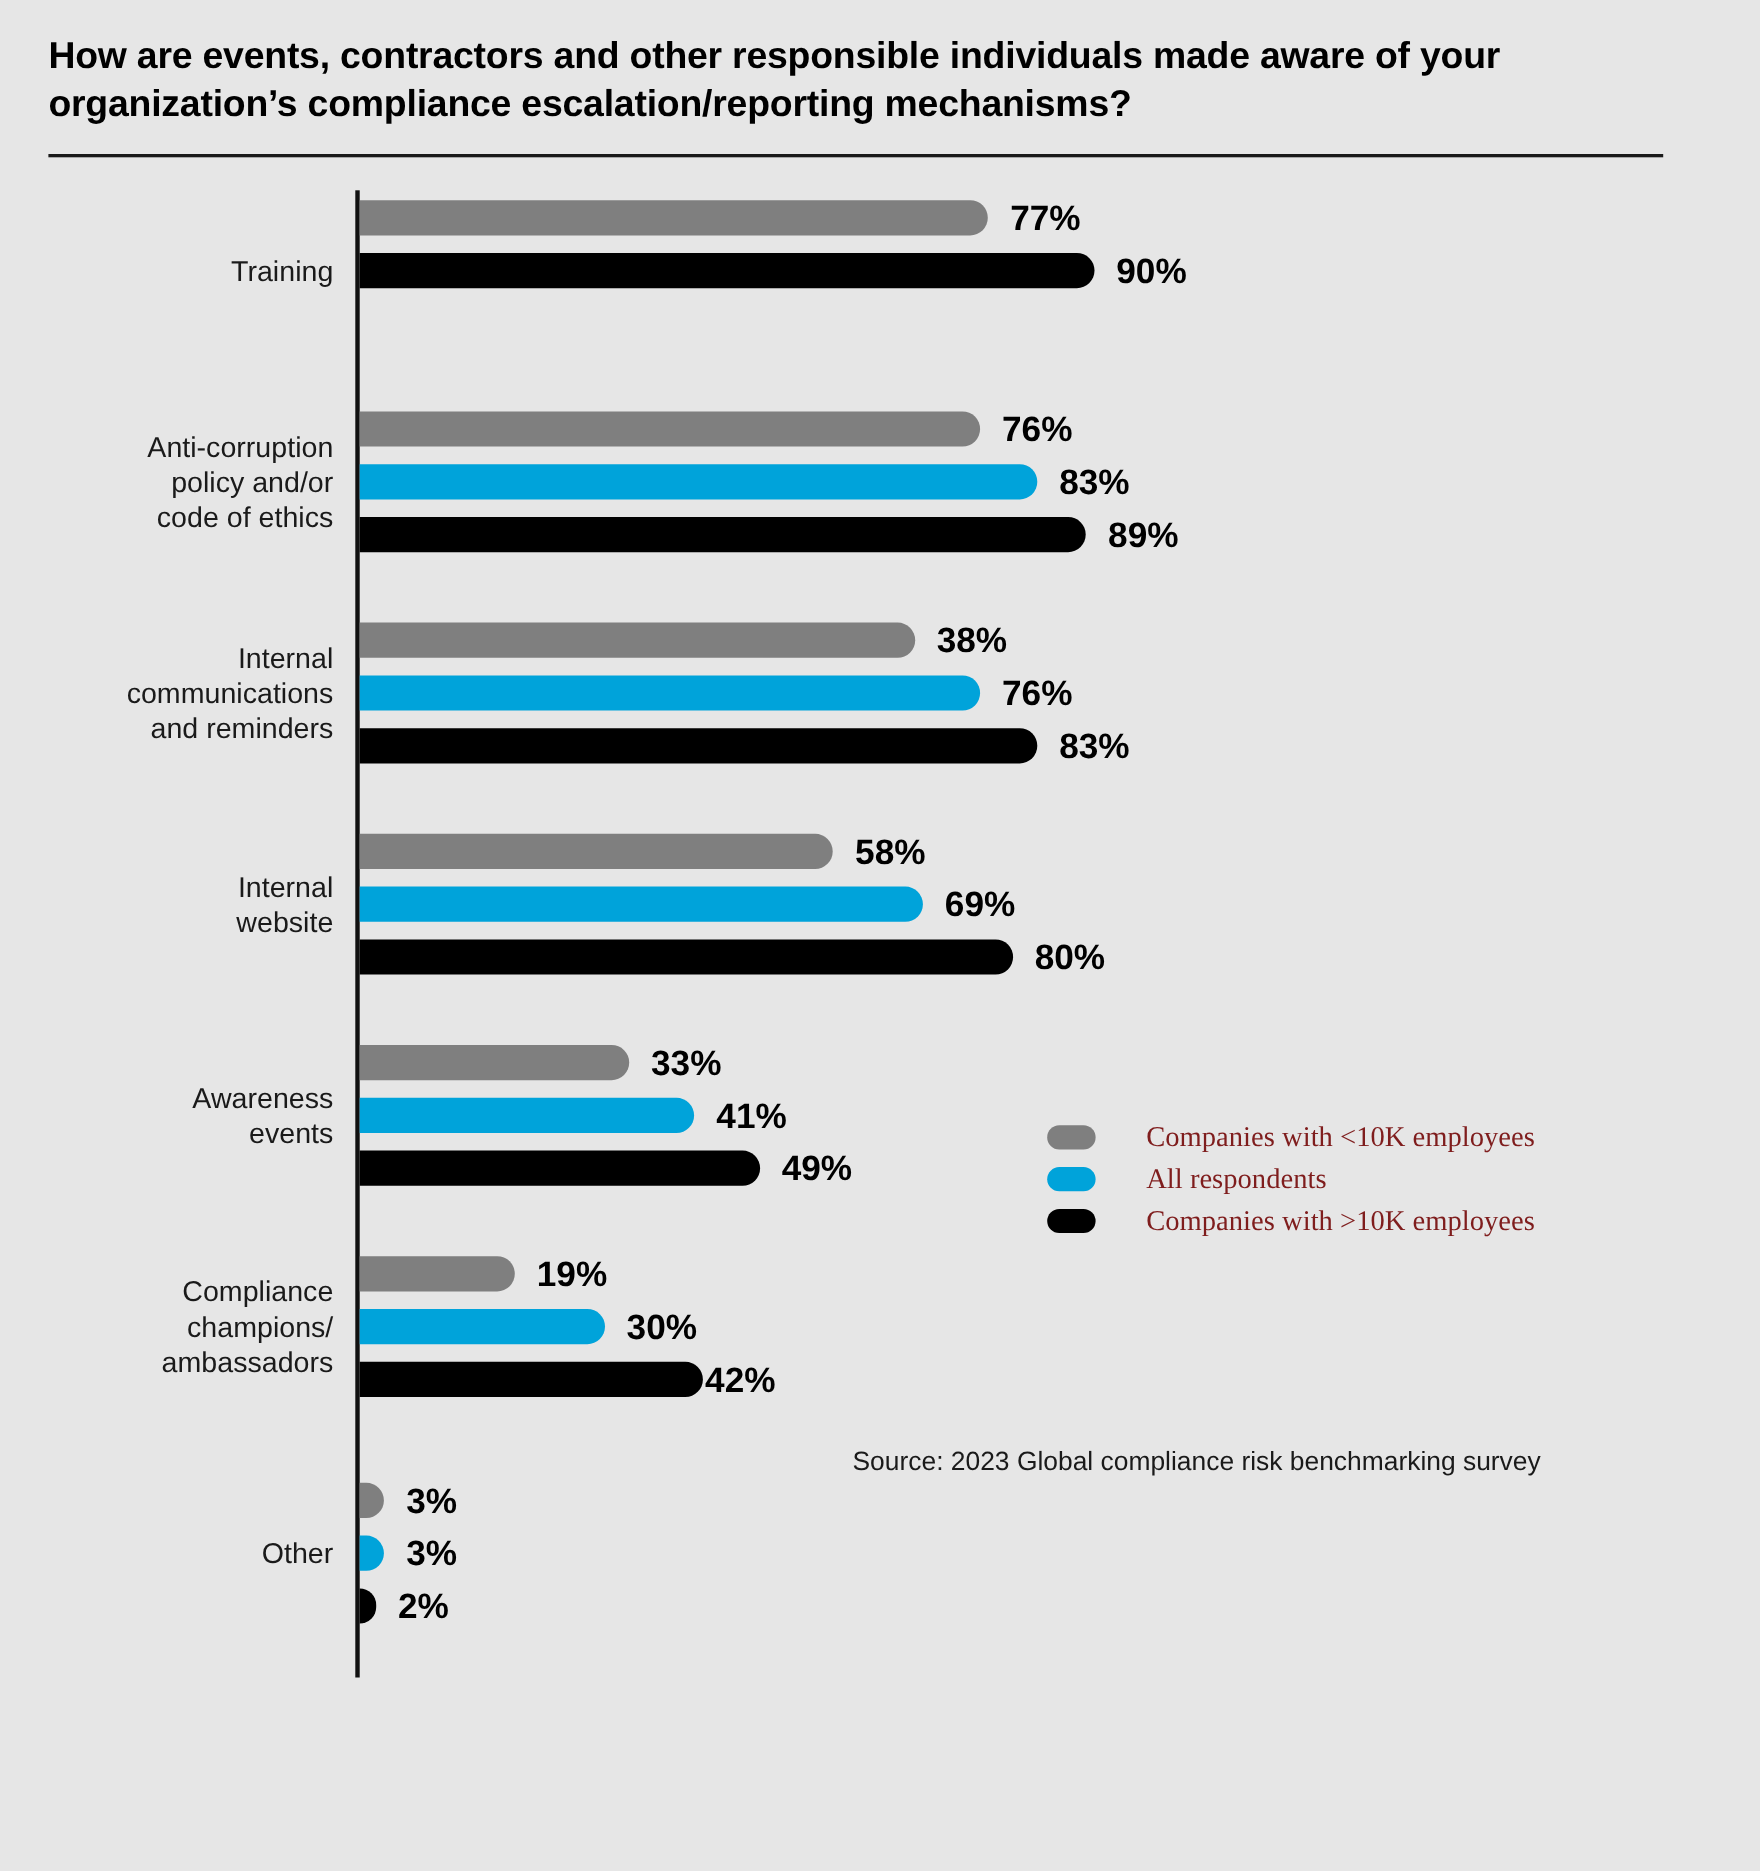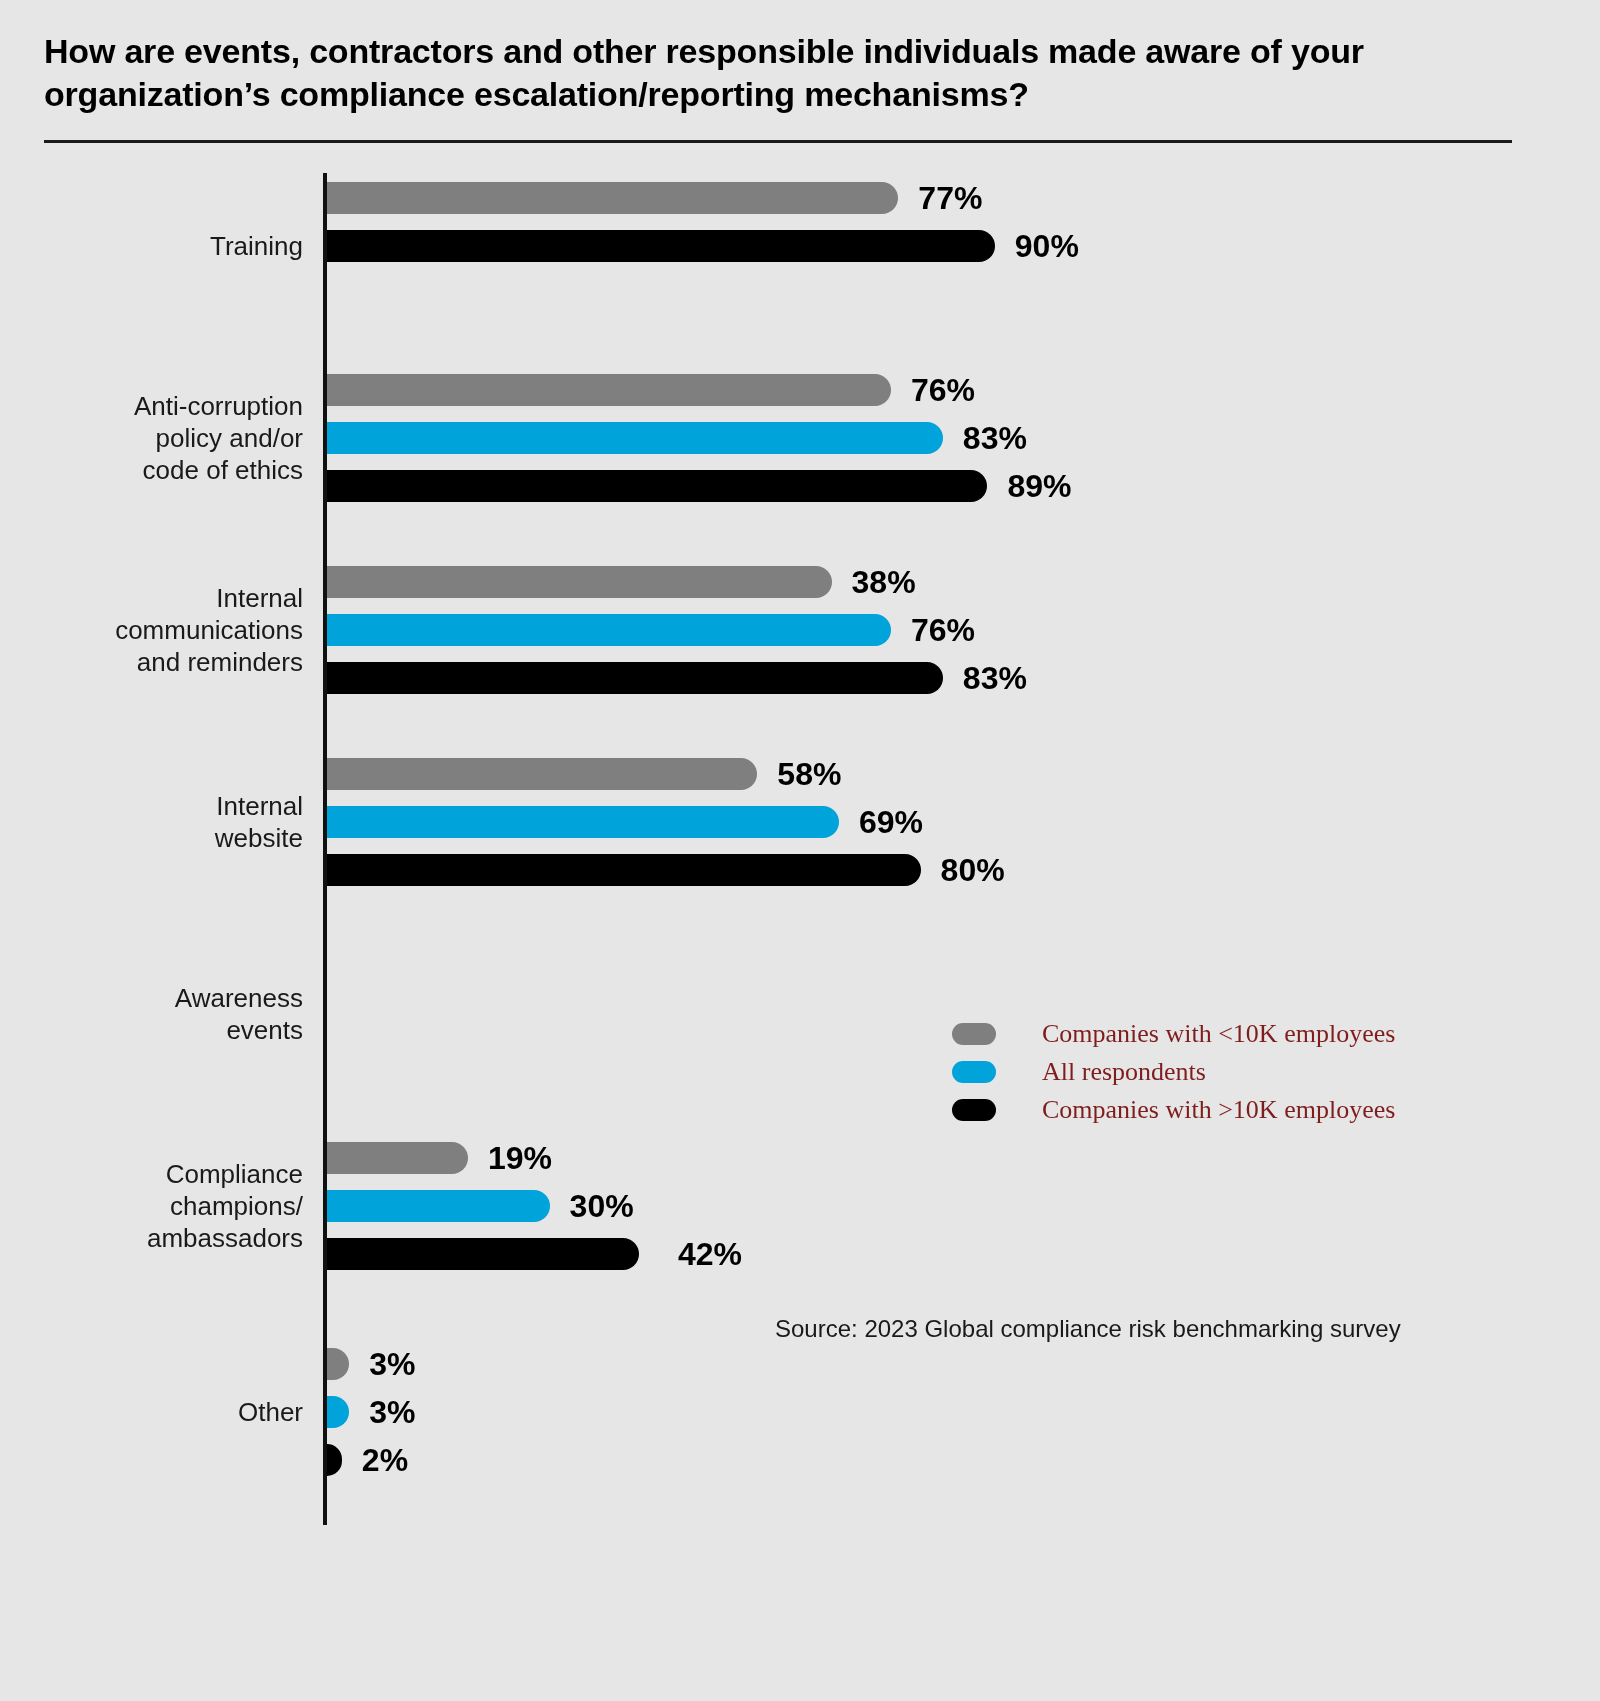--- a/index.html
+++ b/index.html
@@ -216,37 +216,51 @@
           </div>
           <div class="barrow">
             <div class="bar s2" style="width: 593.6px; background: rgb(0, 0, 0);"></div>
             <span class="bar-value" style="left: 613.6px;">80%</span>
           </div>
         </div>
       </div>
       <div class="group" style="top: 782px; height: 144px;">
         <div class="group-label" style="top: 32px;">Awareness
 events</div>
+        <div class="bars">
+          <div class="barrow">
+            <div class="bar s0" style="width: 244.86px; background: rgb(127, 127, 127);"></div>
+            <span class="bar-value" style="left: 264.86px;">33%</span>
+          </div>
+          <div class="barrow">
+            <div class="bar s1" style="width: 304.22px; background: rgb(0, 163, 218);"></div>
+            <span class="bar-value" style="left: 324.22px;">41%</span>
+          </div>
+          <div class="barrow">
+            <div class="bar s2" style="width: 363.58px; background: rgb(0, 0, 0);"></div>
+            <span class="bar-value" style="left: 383.58px;">49%</span>
+          </div>
+        </div>
       </div>
       <div class="group" style="top: 974px; height: 144px;">
         <div class="group-label" style="top: 16px;">Compliance
 champions/
 ambassadors</div>
         <div class="bars">
           <div class="barrow">
             <div class="bar s0" style="width: 140.98px; background: rgb(127, 127, 127);"></div>
             <span class="bar-value" style="left: 160.98px;">19%</span>
           </div>
           <div class="barrow">
             <div class="bar s1" style="width: 222.6px; background: rgb(0, 163, 218);"></div>
             <span class="bar-value" style="left: 242.6px;">30%</span>
           </div>
           <div class="barrow">
             <div class="bar s2" style="width: 311.64px; background: rgb(0, 0, 0);"></div>
-            <span class="bar-value" style="left: 351px;">42%</span>
+            <span class="bar-value" style="left: 314px;">42%</span>
           </div>
         </div>
       </div>
       <div class="group" style="top: 1180px; height: 144px;">
         <div class="group-label" style="top: 48px;">Other</div>
         <div class="bars">
           <div class="barrow">
             <div class="bar s0" style="width: 22.26px; background: rgb(127, 127, 127);"></div>
             <span class="bar-value" style="left: 42.26px;">3%</span>
           </div>

